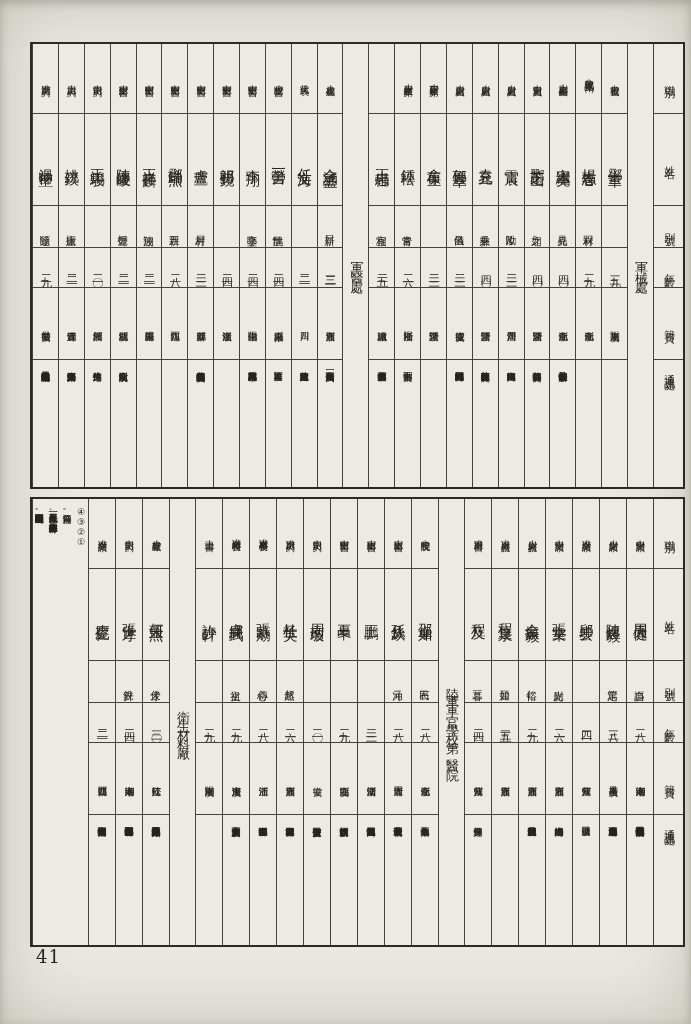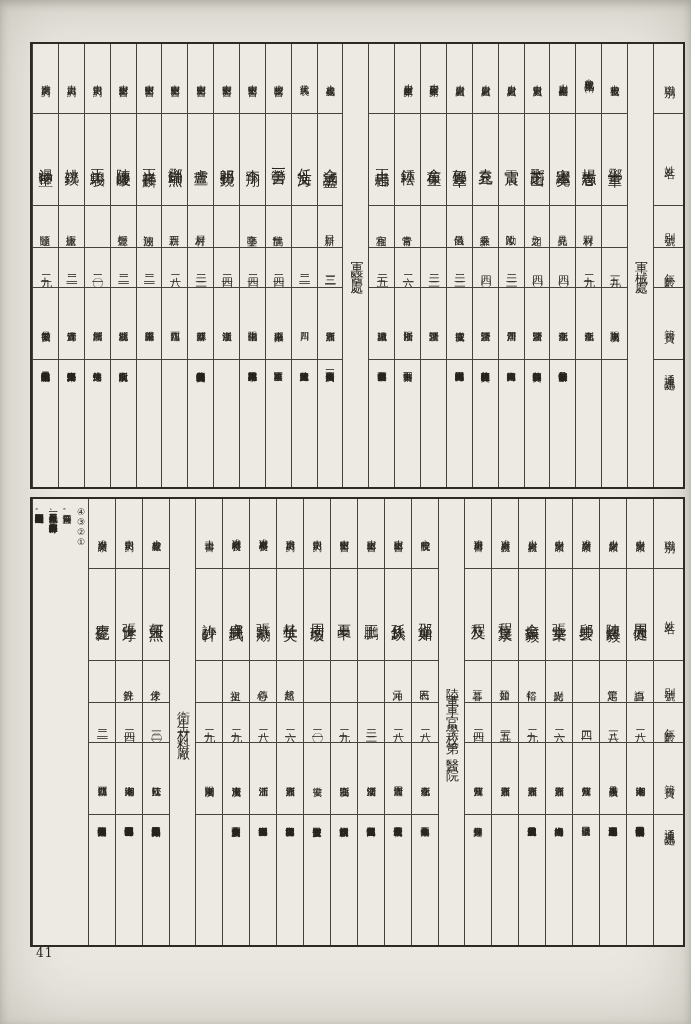--- a/index.html
+++ b/index.html
@@ -33,21 +33,21 @@
   .v{writing-mode:vertical-rl;text-orientation:upright;line-height:1.15;}
   .c-rank .v{font-size:9.5px;letter-spacing:1px;}
   .c-name .v{font-size:14.5px;letter-spacing:2px;}
   .c-alias .v{font-size:10.5px;}
   .c-age .v{font-size:11.5px;letter-spacing:2px;}
   .c-native .v{font-size:9.5px;}
   .c-addr .v{font-size:9px;line-height:1.12;}
   .hdr .v{font-size:11px;letter-spacing:3px;}
   .label-col .v{font-size:13px;letter-spacing:9px;}
   .notes-col .v{font-size:9px;line-height:1.1;}
-  .pageno{position:absolute;left:36px;top:946px;font-size:12px;letter-spacing:1px;}
+  .pageno{position:absolute;left:36px;top:946px;font-size:18px;letter-spacing:1px;}
 </style>
 </head>
 <body>
 
 <div class="page">
 
   <div class="tbl" id="tbl-top">
     <div class="col hdr">
       <div class="cell c-rank">
           <span class="v">職別</span>

